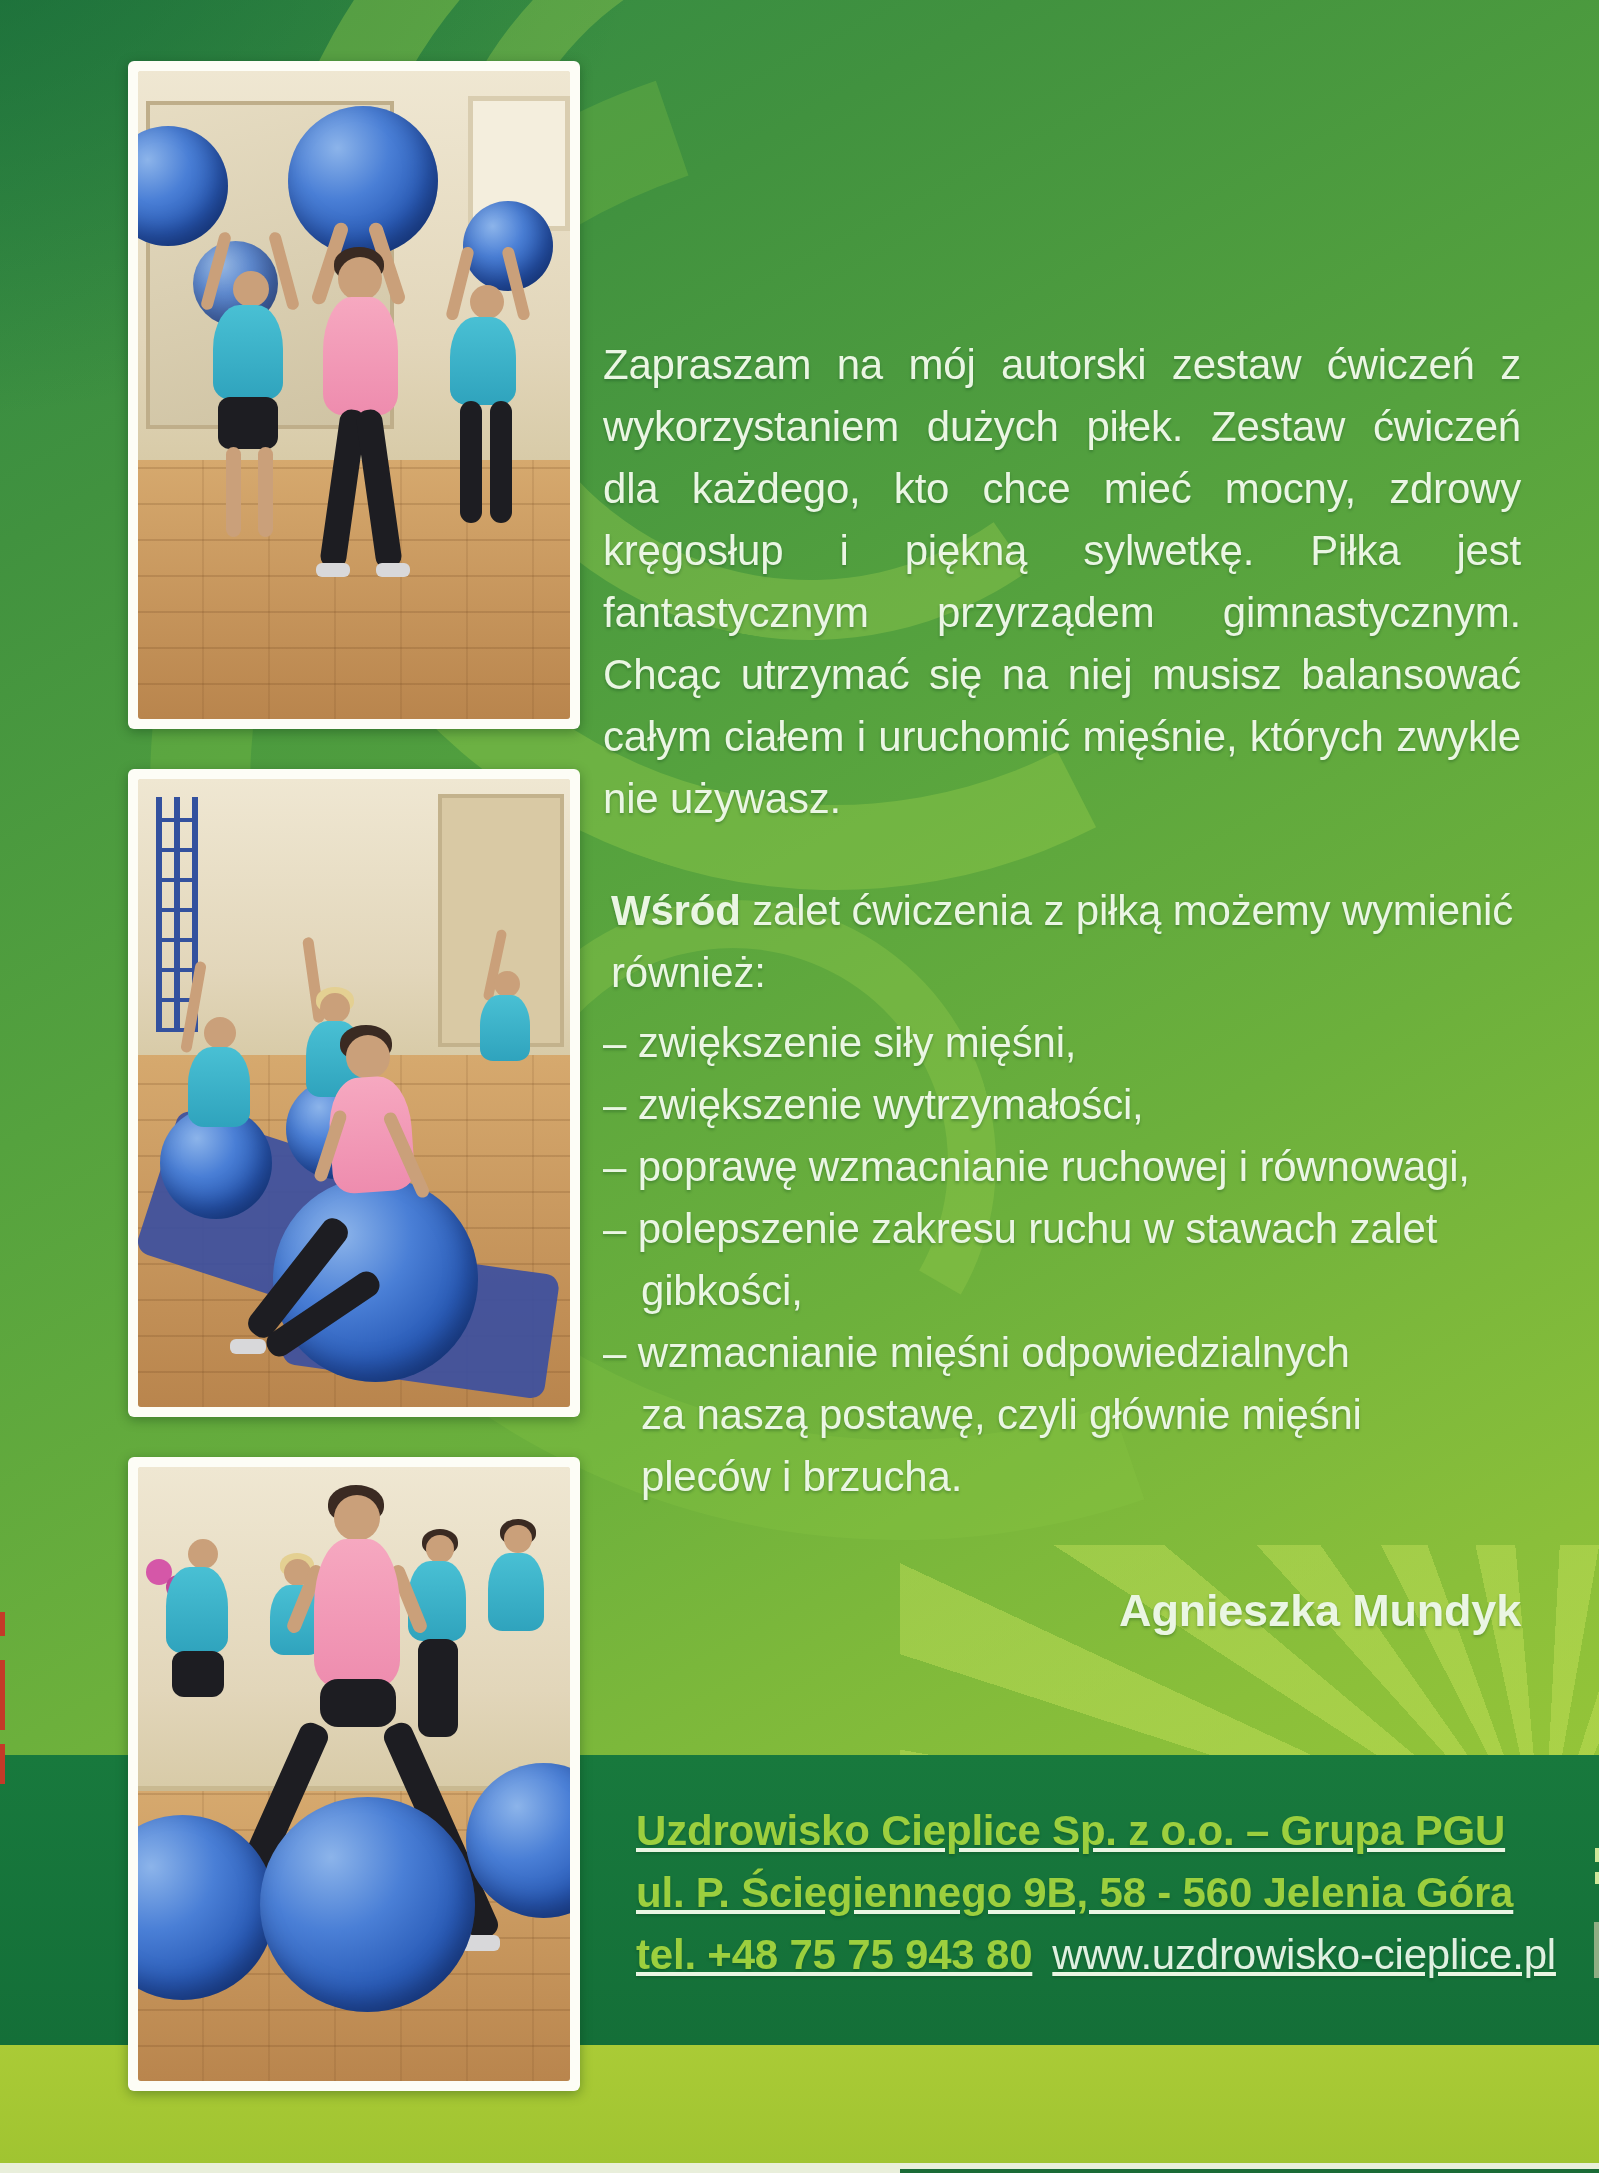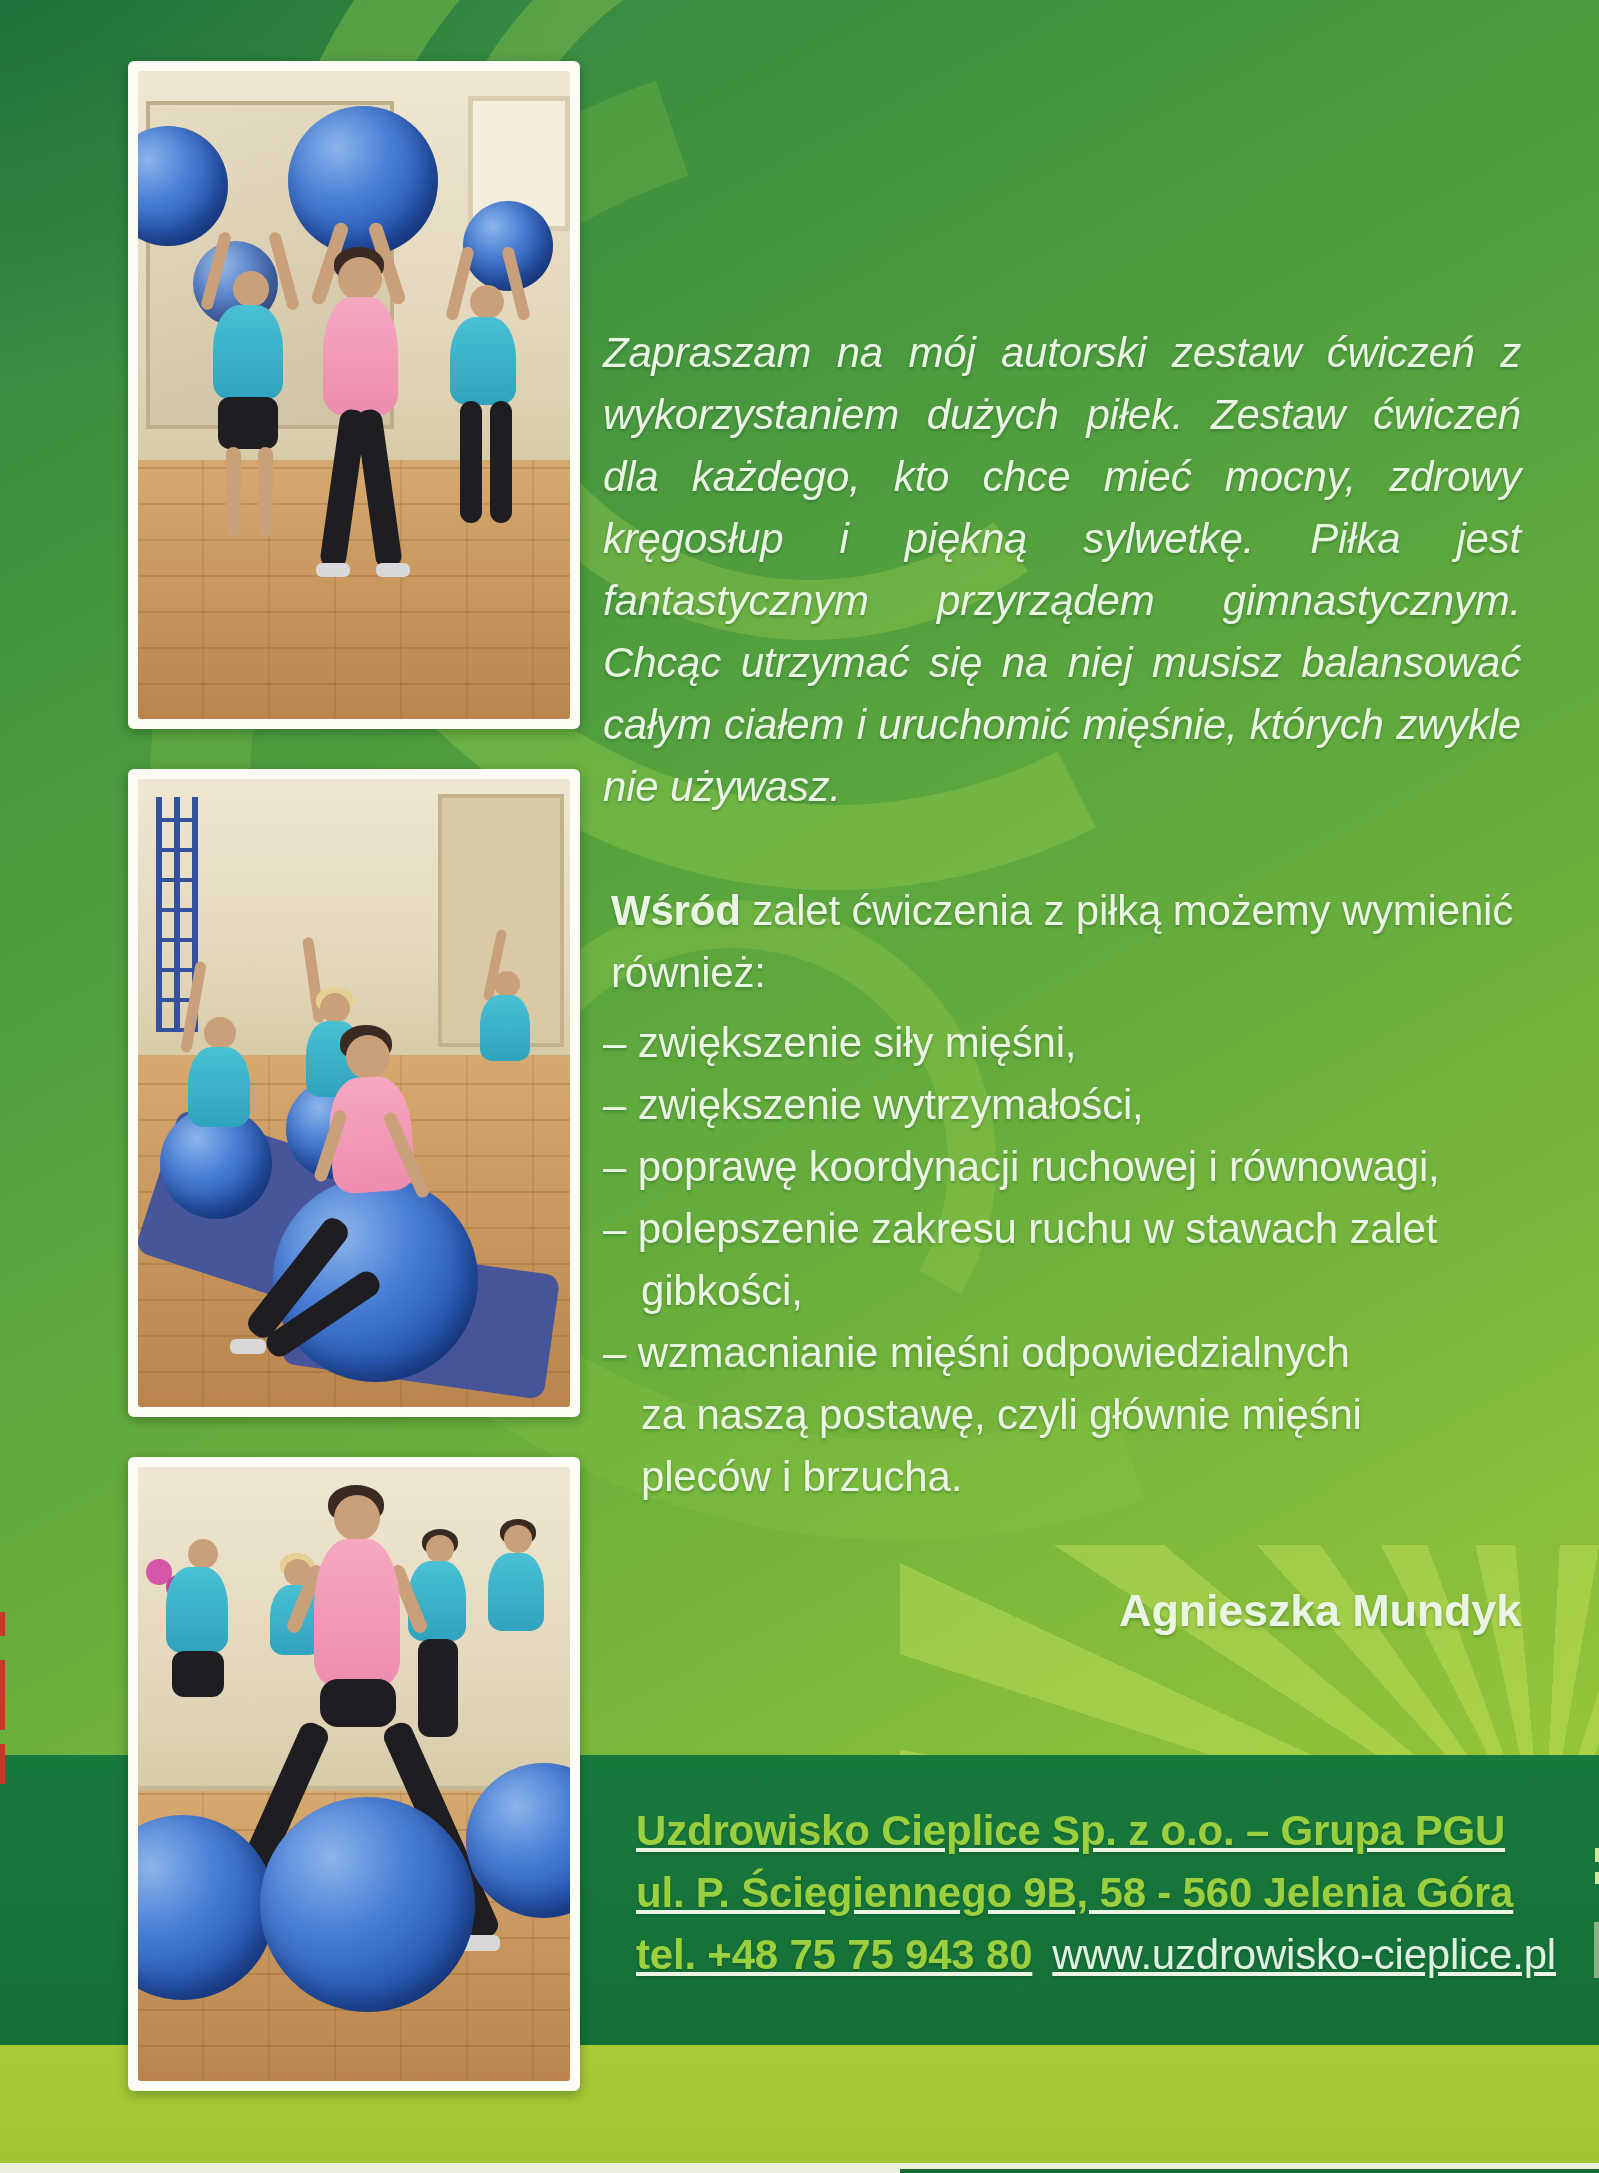--- a/index.html
+++ b/index.html
@@ -49,21 +49,21 @@
   .hairb{background:#e4d092;border-radius:50% 50% 42% 42%;}
   .top-pink{background:linear-gradient(#f6a8c0,#ee8cae);border-radius:38% 38% 26% 26%/46% 46% 18% 18%;}
   .top-teal{background:linear-gradient(#49c0d4,#2fa3bd);border-radius:38% 38% 26% 26%/46% 46% 18% 18%;}
   .limb{background:#1d1d22;border-radius:12px;}
   .skin{background:#caa07a;border-radius:10px;}
   .shoe{background:#d8d8da;border-radius:6px;}
   .mat{background:#3c4fa0;border-radius:14px;opacity:.92;}
   
   .copy{color:#eaf6e3;font-size:42px;line-height:62px;letter-spacing:-.2px;
         text-shadow:0 2px 3px rgba(8,55,24,.30);}
-  #intro{left:603px;top:322px;width:918px;text-align:justify;font-style:italic;}
+  #intro{left:603px;top:334px;width:918px;text-align:justify;}
   #benefits{left:603px;top:872px;width:918px;}
   .benefits-head{margin:8px;text-align:justify;}
   .benefits-head b{font-weight:bold;}
   .benefits-list{margin:0;padding:0;list-style:none;}
   .benefits-list li{white-space:pre-line;padding-left:38px;text-indent:-38px;}
   #signature{right:78px;top:1580px;text-align:left;}
   .sig-name{font-weight:bold;font-size:45px;}
   #contact{left:636px;top:1800px;text-decoration:underline;}
   .contact-line{color:#9ccf3e;font-weight:bold;}
   .site{color:#dff0e0;font-weight:normal;margin-left:20px;}
@@ -207,21 +207,21 @@
     </div>
   </figure>
 
   <div class="a copy" id="intro">Zapraszam na mój autorski zestaw ćwiczeń z wykorzystaniem dużych piłek. Zestaw ćwiczeń dla każdego, kto chce mieć mocny, zdrowy kręgosłup i piękną sylwetkę. Piłka jest fantastycznym przyrządem gimnastycznym. Chcąc utrzymać się na niej musisz balansować całym ciałem i uruchomić mięśnie, których zwykle nie używasz.</div>
 
   <div class="a copy" id="benefits">
     <p class="benefits-head"><b>Wśród</b><span> zalet ćwiczenia z piłką możemy wymienić również:</span></p>
     <ul class="benefits-list">
         <li>– zwiększenie siły mięśni,</li>
         <li>– zwiększenie wytrzymałości,</li>
-        <li>– poprawę koordynacji ruchowej i równowagi,</li>
+        <li>– poprawę wzmacnianie ruchowej i równowagi,</li>
         <li>– polepszenie zakresu ruchu w stawach zalet
 gibkości,</li>
         <li>– wzmacnianie mięśni odpowiedzialnych
 za naszą postawę, czyli głównie mięśni
 pleców i brzucha.</li>
       </ul>
   </div>
 
   <div class="a copy" id="signature">
     <div class="sig-name">Agnieszka Mundyk</div>

